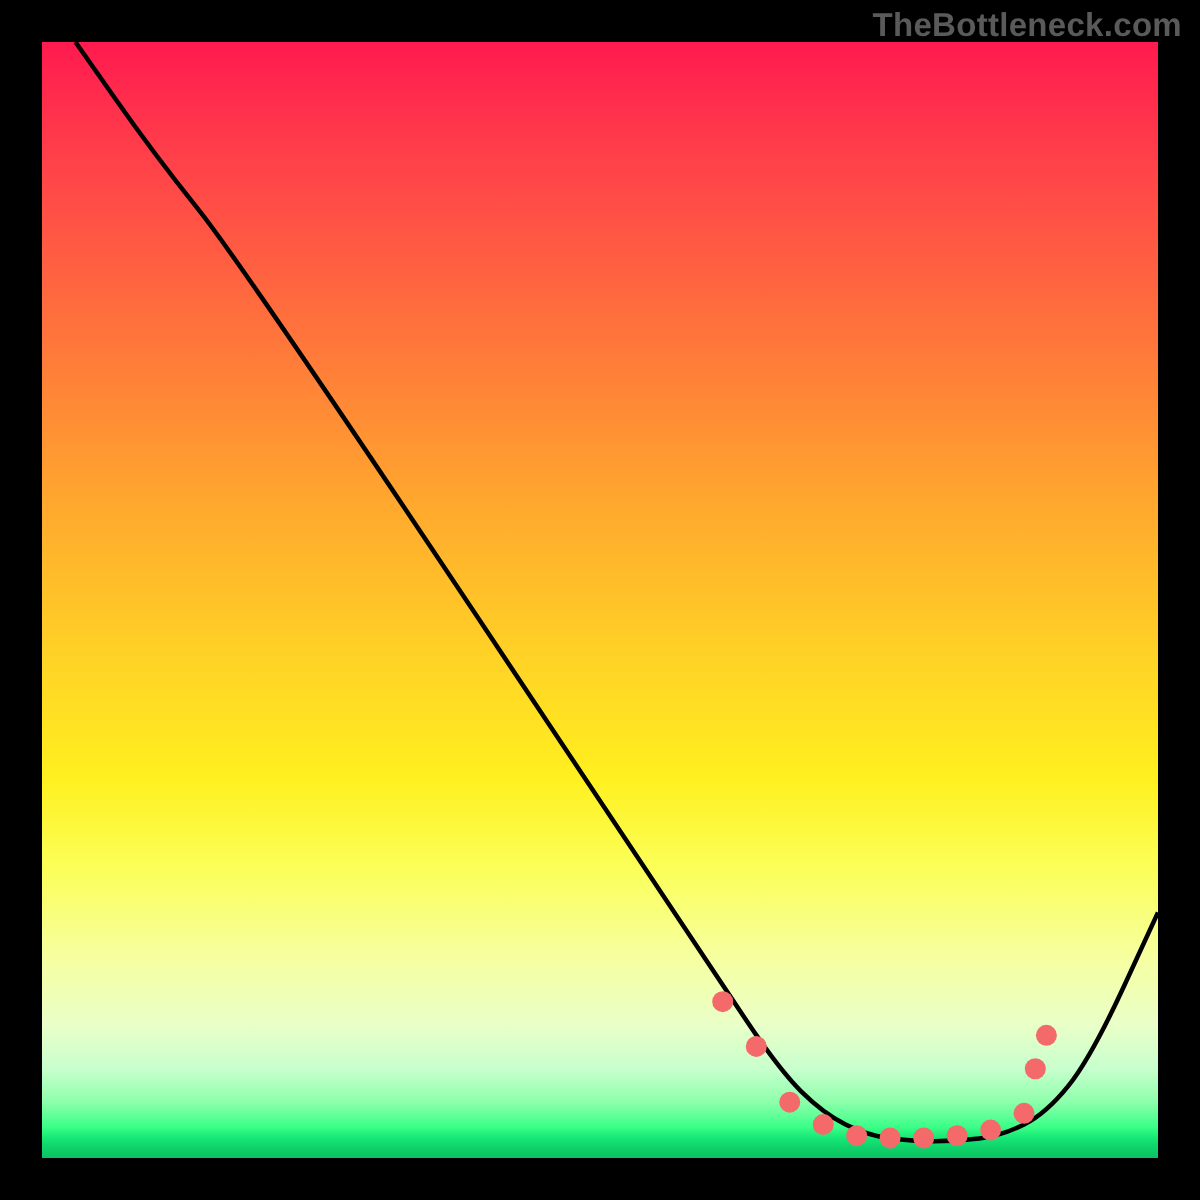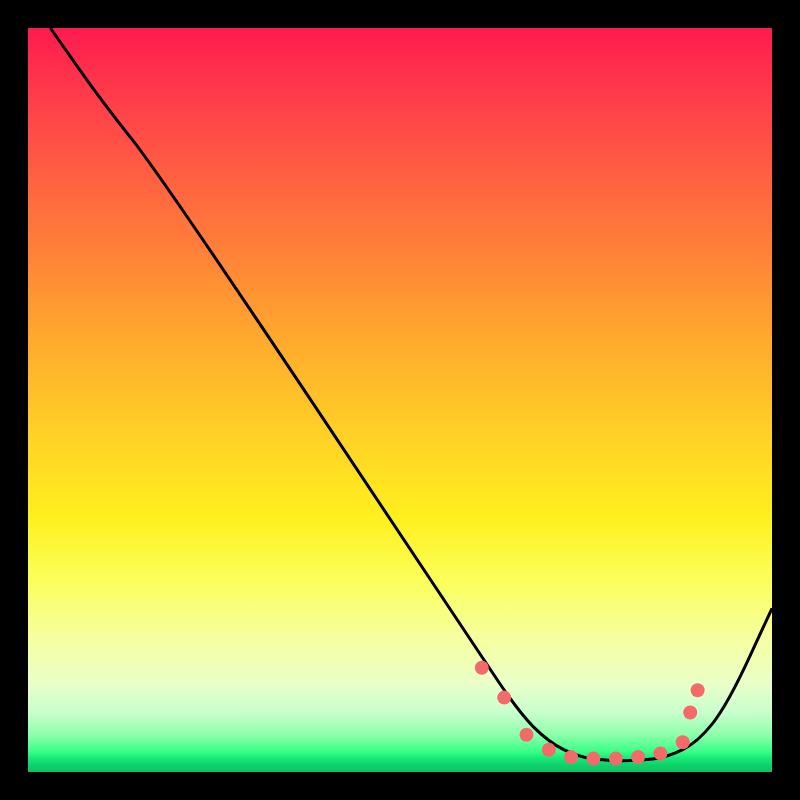--- a/index.html
+++ b/index.html
@@ -62,20 +62,21 @@
     inset: 0;
     width: 100%;
     height: 100%;
     z-index: 2;
   }
 </style>
 </head>
 <body>
 
 <div class="frame">
+  <div class="attribution">TheBottleneck.com</div>
 
   <div class="plot-area">
     <div class="gradient"></div>
     <svg class="curve" viewBox="0 0 744 744" preserveAspectRatio="none">
       <path id="curve-path" d="M 22.3 0.0 Q 22.3 0.0 48.4 37.2 Q 74.4 74.4 104.2 111.6 Q 133.9 148.8 290.2 383.2 Q 446.4 617.5 468.7 651.0 Q 491.0 684.5 505.9 699.4 Q 520.8 714.2 535.7 721.7 Q 550.6 729.1 565.4 731.0 Q 580.3 732.8 595.2 732.8 Q 610.1 732.8 625.0 731.0 Q 639.8 729.1 654.7 721.7 Q 669.6 714.2 684.5 695.6 Q 699.4 677.0 721.7 628.7 T 744.0 580.3" fill="none" stroke="#000" stroke-width="3"></path>
       <g id="markers">
           <circle cx="453.8" cy="639.8" r="7" fill="#f46a6a"></circle>
           <circle cx="476.2" cy="669.6" r="7" fill="#f46a6a"></circle>
           <circle cx="498.5" cy="706.8" r="7" fill="#f46a6a"></circle>
           <circle cx="520.8" cy="721.7" r="7" fill="#f46a6a"></circle>

